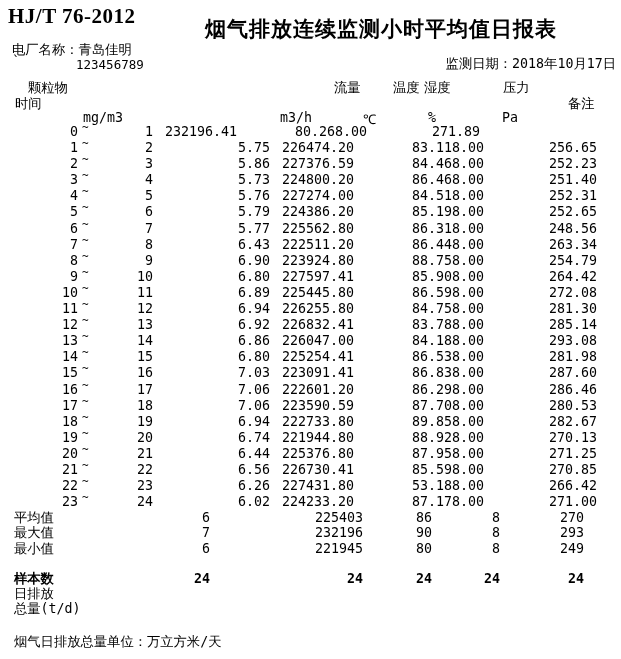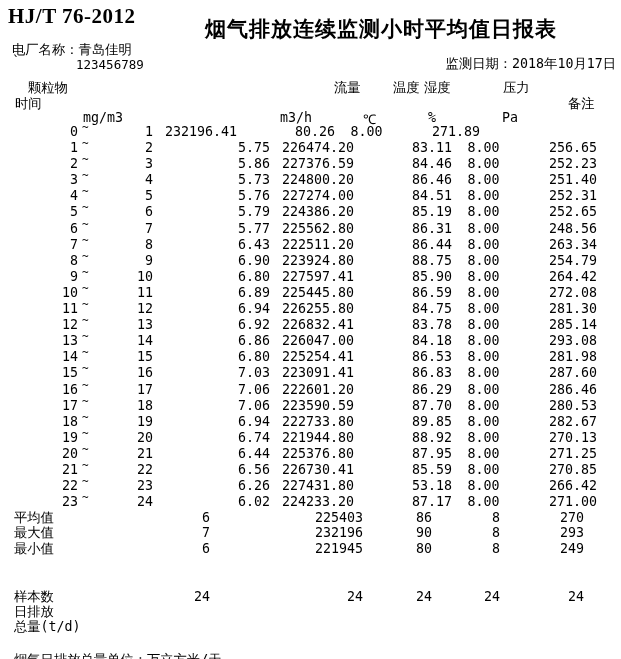--- a/index.html
+++ b/index.html
@@ -30,32 +30,32 @@
   .u-pres { left:502px; top:110px; }
 
   .table { position:absolute; left:0; top:124px; width:621px; }
   .row  { display:flex; height:16.1px; line-height:16.1px; }
   .c-hs { width:78px;  text-align:right; }
   .c-tl { width:15px;  text-align:left; padding-left:4px; position:relative; top:-4px; font-size:11px; }
   .c-he { width:60px;  text-align:right; }
   .c-pm { width:117px; text-align:right; }
   .c-fl { width:75px;  text-align:left;margin-left:12px; }
   .c-tp { width:95px;  text-align:right; }
-  .c-hu { width:63px;  text-align:center; }
+  .c-hu { width:63px;  text-align:left; }
   .c-pr { width:82px;  text-align:right; }
 
   .srow { display:flex; height:15.2px; line-height:15.2px; }
   .s-lb { width:74px;  padding-left:14px; text-align:left; }
   .s-pm { width:136px; text-align:right; }
   .s-fl { width:153px; text-align:right; }
   .s-tp { width:69px;  text-align:right; }
   .s-hu { width:68px;  text-align:right; }
   .s-pr { width:84px;  text-align:right; }
 
-  .samples { margin-top:33px; }
+  .samples { margin-top:15px;font-weight:bold; }
   .lab-row { height:15.2px; line-height:15.2px; padding-left:14px; }
   .footer  { margin-top:17px; padding-left:14px; white-space:nowrap; }
 </style>
 </head>
 <body>
 
 <div class="page">
 
   <div class="abs standard">HJ/T 76-2012</div>
   <div class="abs title">烟气排放连续监测小时平均值日报表</div>

